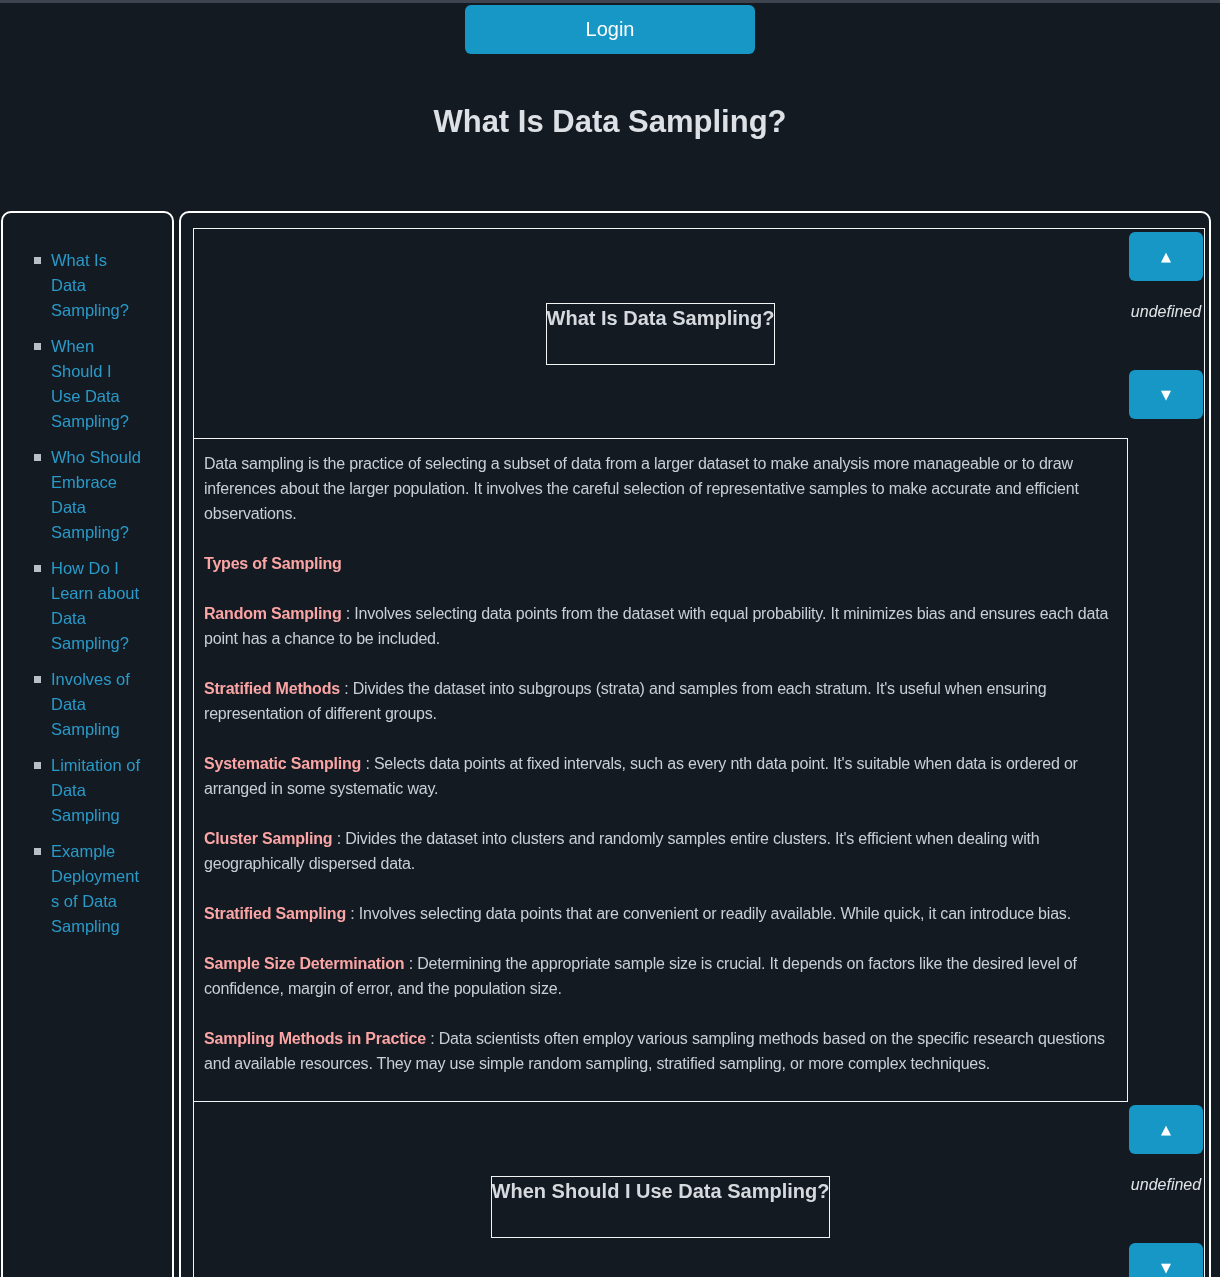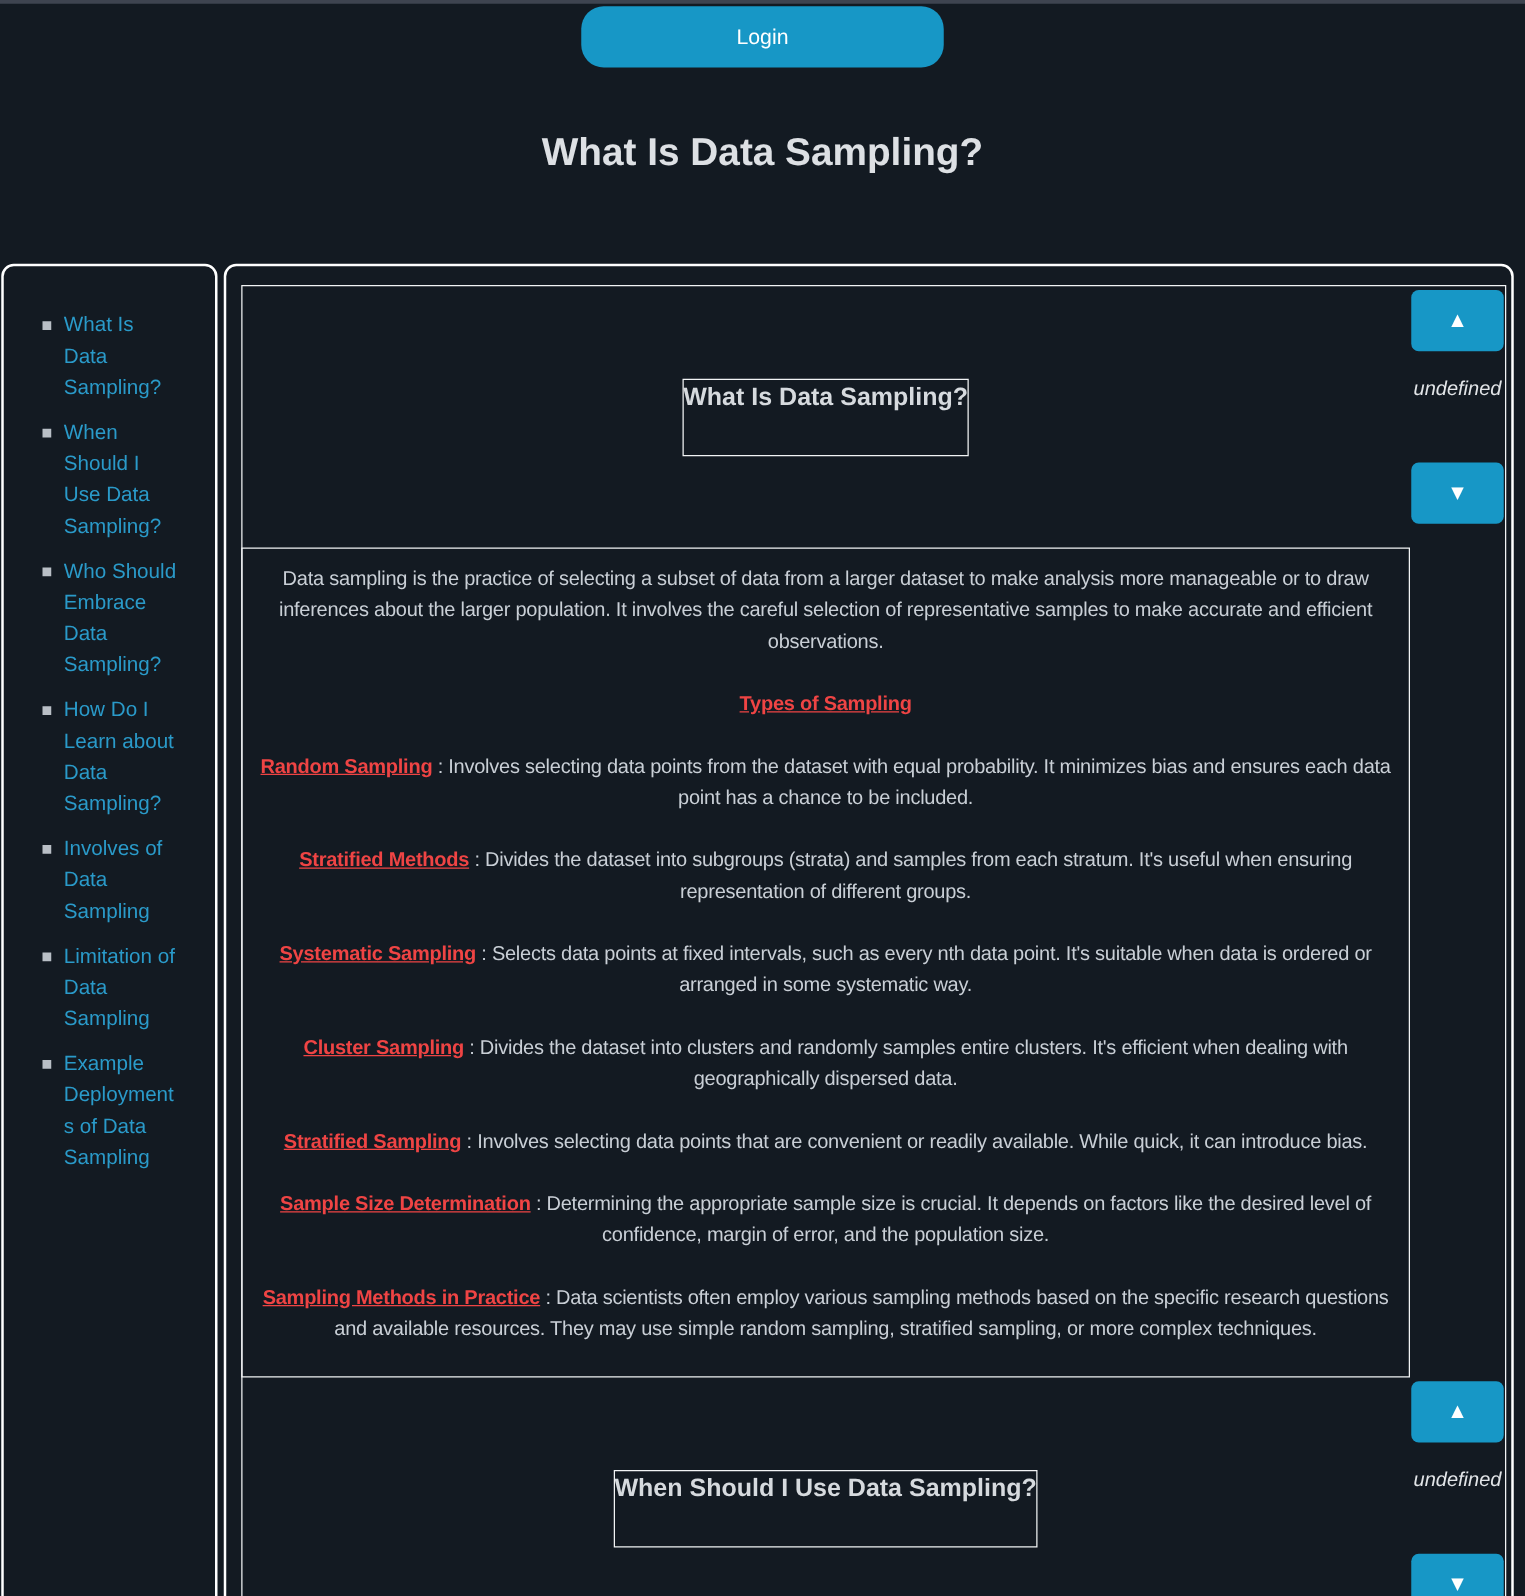--- a/index.html
+++ b/index.html
@@ -12,22 +12,22 @@
     font-family: "Liberation Sans", sans-serif;
   }
   .top-strip { height: 3px; background: #3e4450; }
 
   
   .login-btn {
     display: block;
     margin: 2px auto 0;
     width: 290px; height: 49px;
     background: #1797c6;
-    border: none; border-radius: 18px;
-    color: #ffffff; font-size: 17px;
+    border: none; border-radius: 6px;
+    color: #ffffff; font-size: 20px;
     font-family: "Liberation Sans", sans-serif;
     cursor: pointer;
   }
   .page-title {
     margin: 50px 0 0;
     text-align: center;
     font-size: 31px; font-weight: bold;
     color: #dde0e4;
   }
 
@@ -101,23 +101,22 @@
   .content-box {
     margin-top: 73px;
     border: 1px solid #f2f4f5;
     width: 100%;
     padding: 12px 10px 0;
   }
   .content-box p {
     margin: 0 0 25px;
     font-size: 16px; letter-spacing: -0.2px; line-height: 25px;
     color: #c9cfd6;
-    text-align: center;
-  }
-  .content-box p strong { font-weight: bold; color: #ef4444; text-decoration: underline; }
+  }
+  .content-box p strong { font-weight: bold; color: #fca5a5; }
 
   .controls {
     margin-left: auto;
     width: 74px; flex: 0 0 74px;
     padding-top: 3px;
     display: flex; flex-direction: column;
     margin-right: 1px;
   }
   .ctrl-btn {
     width: 74px; height: 49px;

